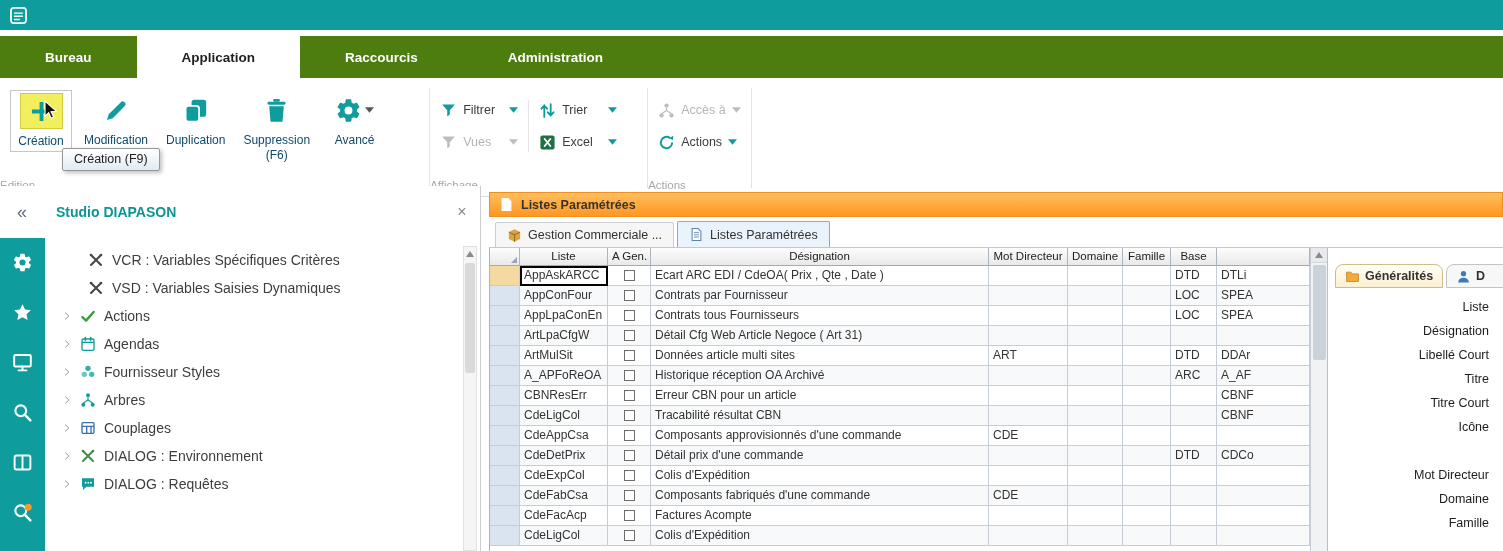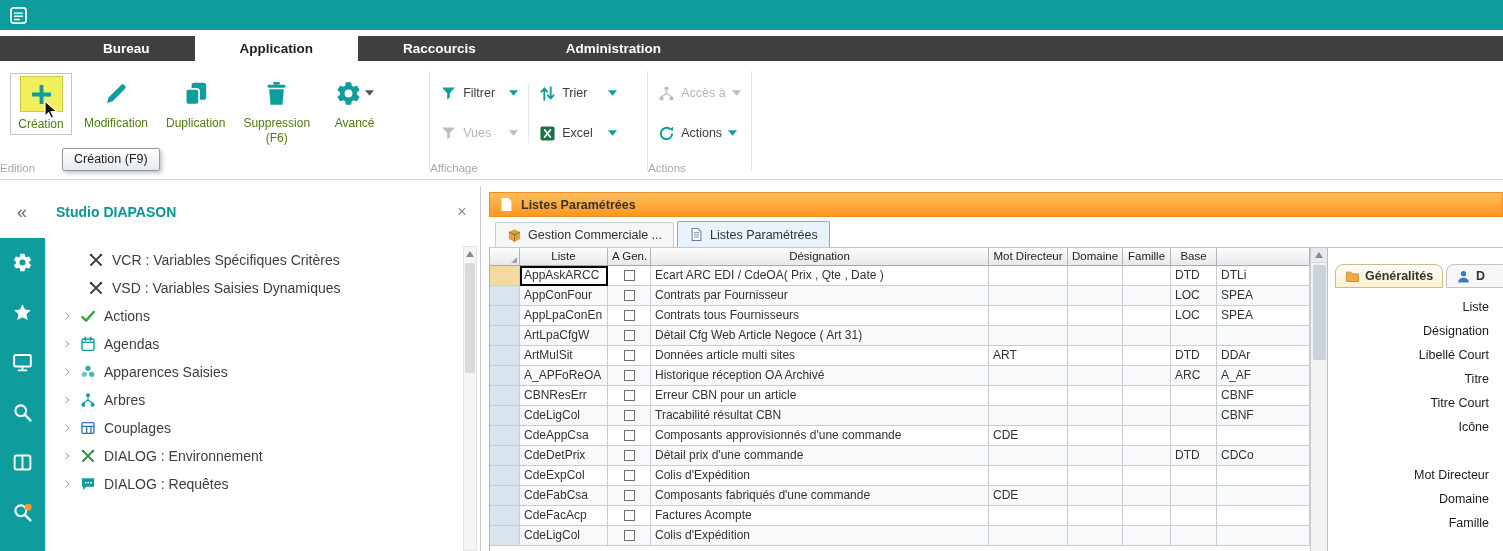--- a/index.html
+++ b/index.html
@@ -4,43 +4,43 @@
 <style>
 *{margin:0;padding:0;box-sizing:border-box}
 html,body{width:1503px;height:551px}
 body{overflow:hidden;position:relative;background:#fff;font-family:"Liberation Sans",sans-serif;font-size:13px;color:#333}
 svg{display:block}
 
 
 .titlebar{height:30px;background:#0e9c9c;display:flex;align-items:center;padding-left:9px}
 .app-icon{width:19px;height:19px;color:#fff}
 .title-gap{height:6px;background:#fff}
-.tabstrip{height:25px;background:#404040;display:flex;padding-left:58px}
+.tabstrip{height:42px;background:#4d7c0f;display:flex;}
 .menu-tab{display:flex;align-items:center;padding:0 45px;color:#fff;font-weight:bold;font-size:13.5px;cursor:default}
 .menu-tab.selected{background:#fff;color:#1f1f1f}
 
 
 .ribbon{height:119px;background:#fff;display:flex;border-bottom:1px solid #dadada;position:relative}
 .rgroup{position:relative;padding:12px 10px 24px;display:flex;flex-direction:column}
 .g-edition{padding-right:42px}
 .g-affichage{padding-right:30px}
 .rgroup-label{position:absolute;left:0;right:0;bottom:5px;font-size:11.5px;color:#a8a8a8}
 .rsep{width:1px;background:#e3e3e3;margin:10px 0 8px}
 .big-row{display:flex;align-items:flex-start;gap:6px}
 .bigbtn{display:flex;flex-direction:column;align-items:center;gap:5px;padding:2px 6px;min-width:62px}
 .iwrap{height:36px;display:flex;align-items:center;justify-content:center;padding:3px 7px}
 .bicon{width:27px;height:27px;color:#0e9c9c}
-.blbl{font-size:12px;color:#4d7c0f;text-align:center;line-height:1.25;white-space:nowrap}
+.blbl{font-size:12px;color:#0c4a6e;text-align:center;line-height:1.25;white-space:nowrap}
 .bigbtn.creation{border:1px solid #c6c6c6;background:#fff}
 .hl{background:#f2ef5f;border:1px solid #d0cb43}
 .caret{width:9px;height:6px;color:#0e9c9c;flex:none}
 .with-caret{gap:3px}
 .with-caret .caret{color:#555}
 .aff-grid{display:flex;gap:10px;padding-top:10px}
-.scol{display:flex;flex-direction:column;gap:20px}
+.scol{display:flex;flex-direction:column;gap:12px}
 .g-actions .scol{padding-top:10px}
 .mini-sep{width:1px;background:#e7e7e7}
 .smallbtn{display:flex;align-items:center;gap:6px;font-size:12.5px;color:#3c3c3c;height:20px;white-space:nowrap}
 .sicon{width:17px;height:17px;color:#0e9c9c}
 .smallbtn .slbl{min-width:40px}
 .smallbtn.disabled{color:#b5b5b5}
 .smallbtn.disabled .sicon,.smallbtn.disabled .caret{color:#bdbdbd}
 
 
 .content{position:absolute;top:186px;left:0;width:1503px;height:365px;display:flex}
@@ -441,21 +441,21 @@
               </svg>
               <span class="tlabel">Agendas</span>
             </div>
             <div class="tree-item">
               <svg class="chev">
                 <use href="#i-chev"></use>
               </svg>
               <svg class="ticon" style="color: rgb(14, 156, 156);">
                 <use href="#i-styles"></use>
               </svg>
-              <span class="tlabel">Apparences Saisies</span>
+              <span class="tlabel">Fournisseur Styles</span>
             </div>
             <div class="tree-item">
               <svg class="chev">
                 <use href="#i-chev"></use>
               </svg>
               <svg class="ticon" style="color: rgb(14, 156, 156);">
                 <use href="#i-hier"></use>
               </svg>
               <span class="tlabel">Arbres</span>
             </div>

